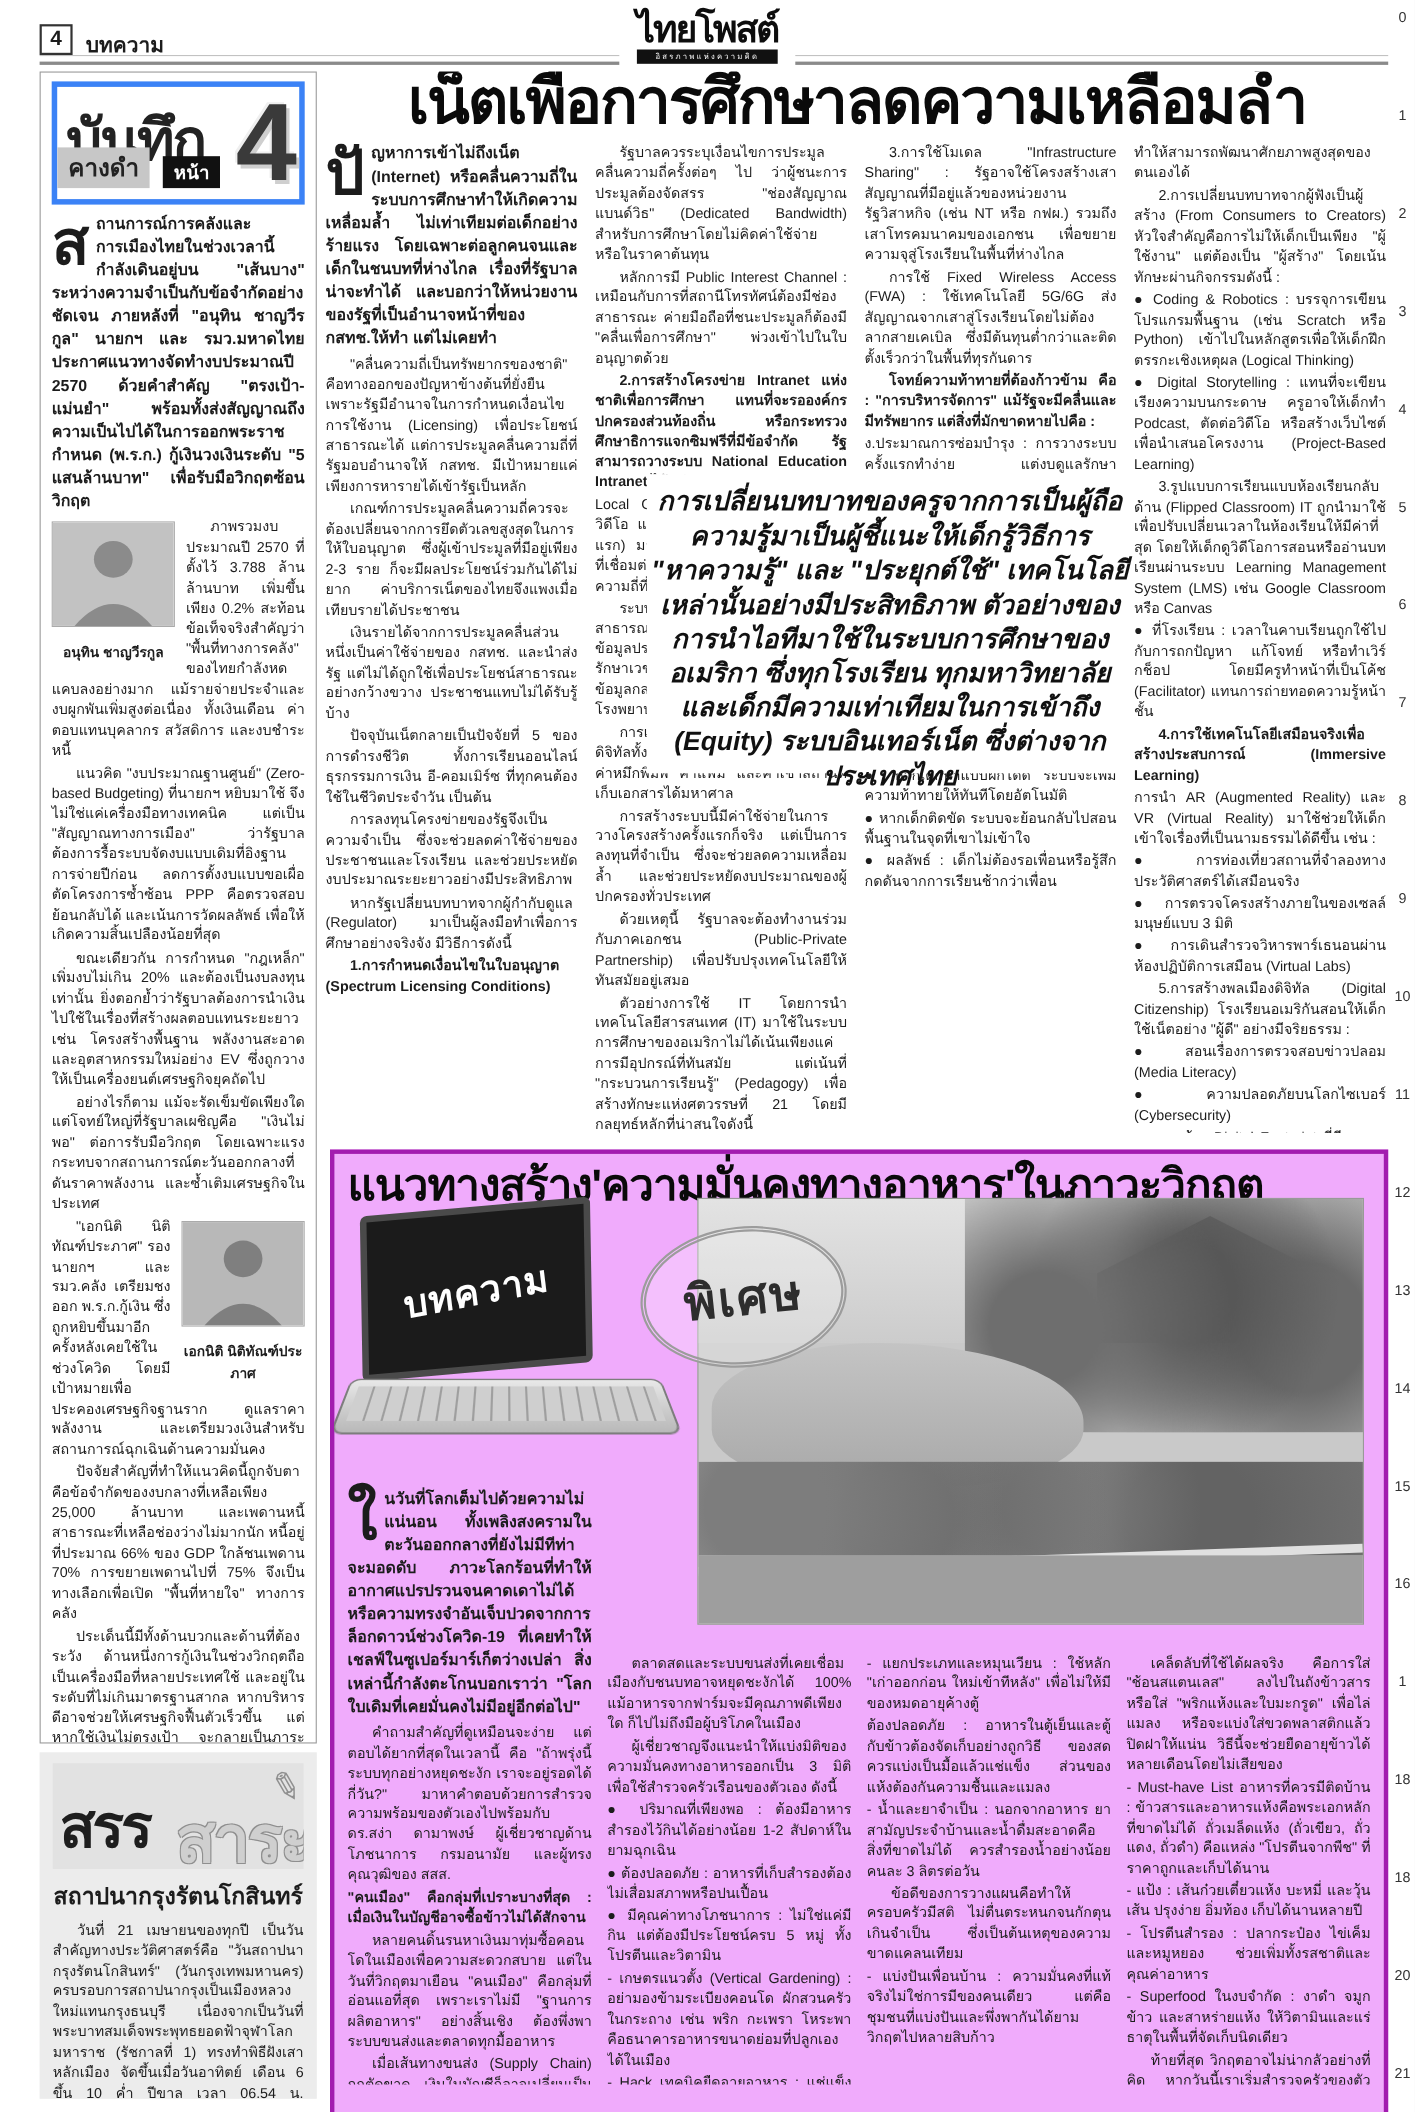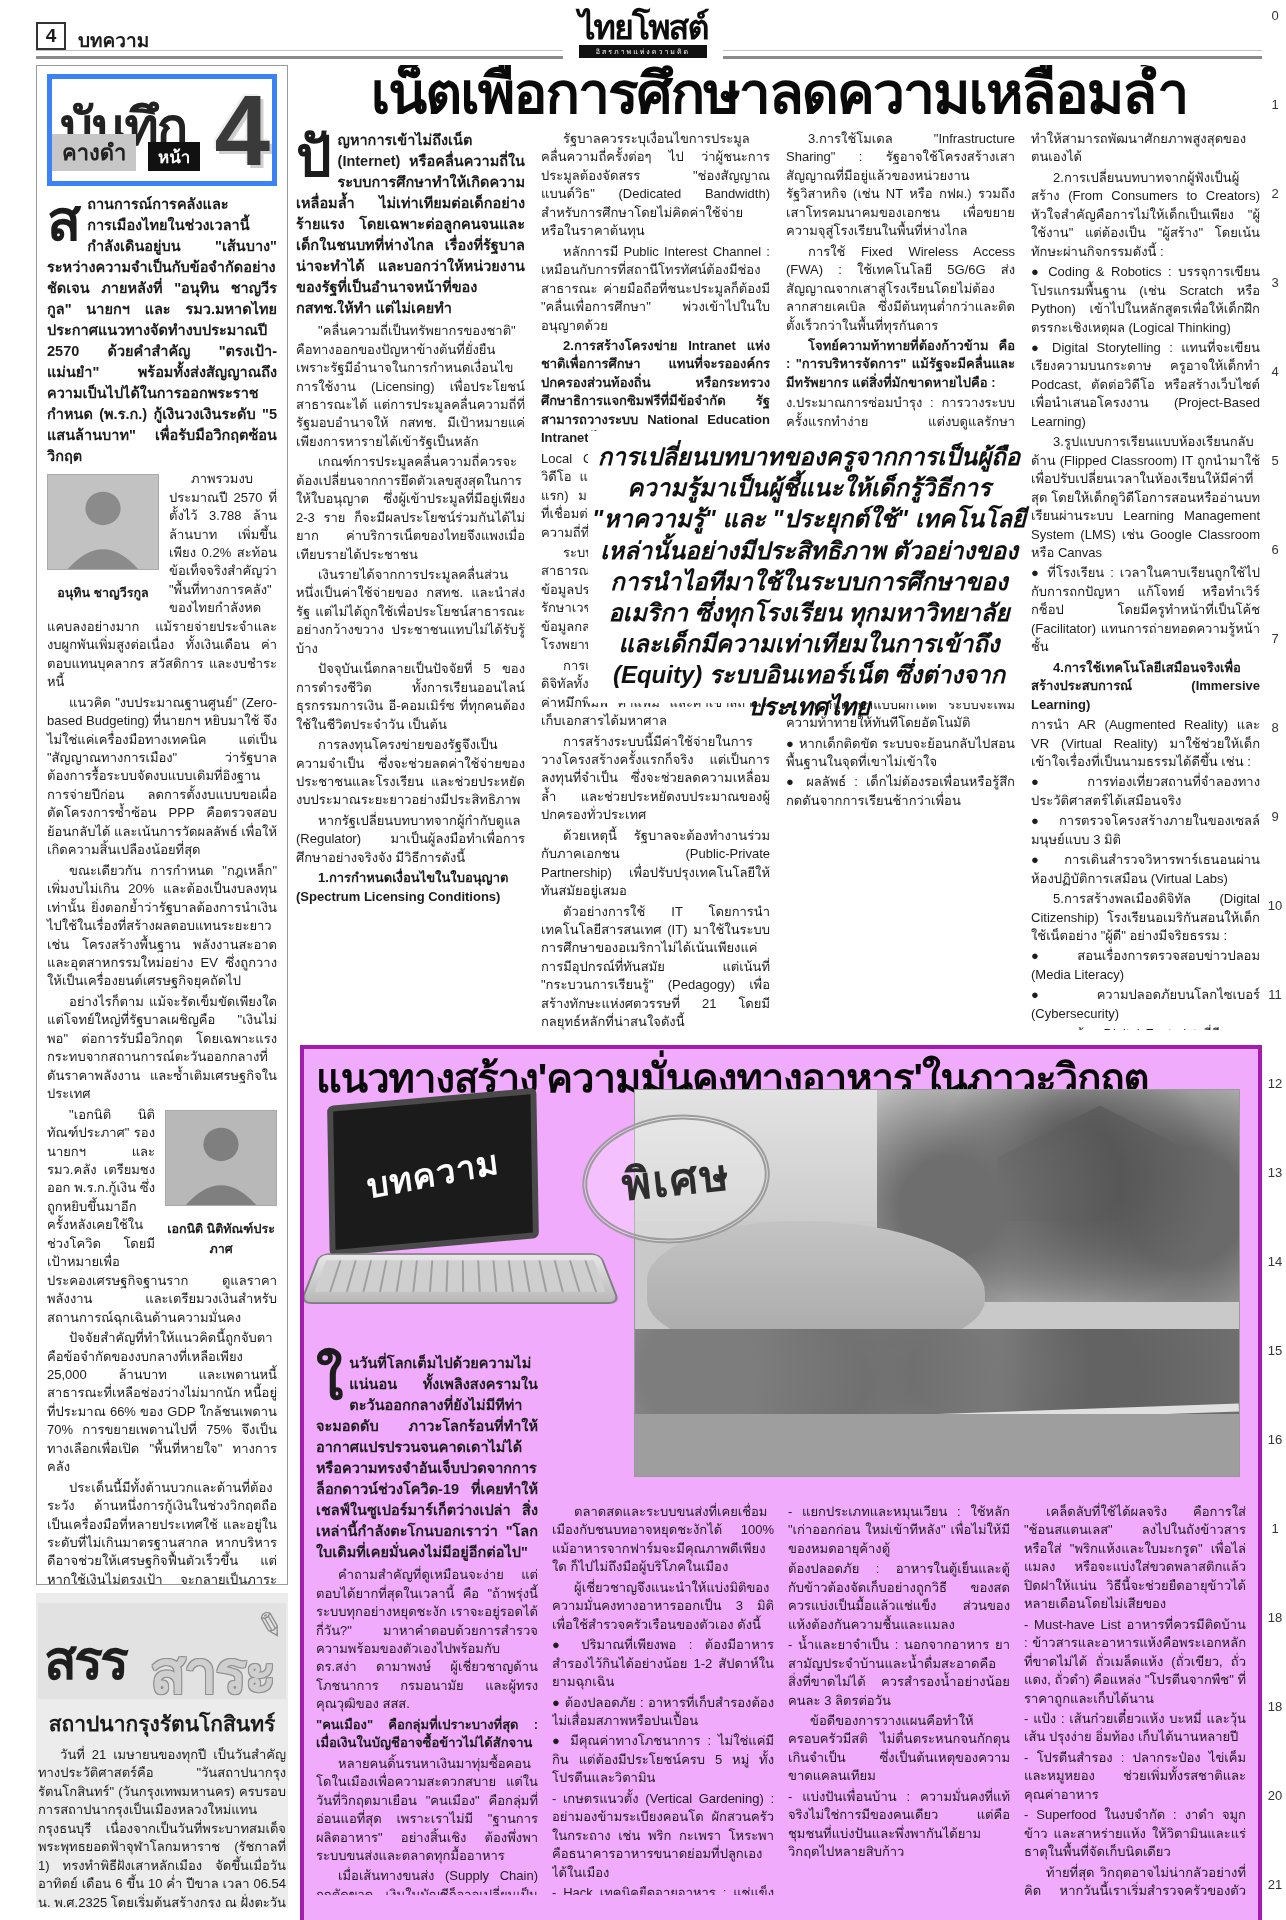--- a/index.html
+++ b/index.html
@@ -34,21 +34,21 @@
   .rail-logo { position:relative; border:5px solid #3b82f6; height:112px; margin-bottom:8px; background:#fff; overflow:hidden; }
   .rail-logo-title { position:absolute; left:8px; top:6px; font-size:52px; font-weight:900; letter-spacing:-2px; color:#222; }
   .rail-logo-sub { position:absolute; left:0; bottom:10px; background:#c7c7c7; color:#222; font-size:22px; font-weight:bold; padding:1px 10px; }
   .rail-logo-page { position:absolute; left:96px; bottom:10px; background:#111; color:#fff; font-size:17px; font-weight:bold; padding:1px 10px; }
   .rail-logo-num { position:absolute; right:2px; top:-6px; font-size:100px; font-weight:900; color:#3a3a3a;
                    text-shadow:3px 3px 0 #cfcfcf, -2px -2px 0 #efefef; }
   .rail-photo { width:112px; margin:4px 10px 4px 0; float:left; }
   .rail-photo.right { float:right; margin:4px 0 4px 10px; }
   .rail-photo svg { display:block; width:100%; height:96px; border:1px solid #aaa; }
   .rail-caption { font-size:12.5px; font-weight:bold; text-align:center; padding-top:13px; }
-  .sansara { position:absolute; left:36px; top:1593px; width:252px; height:315px; background:#ececec; padding:10px 2px; overflow:hidden; }
+  .sansara { position:absolute; left:36px; top:1593px; width:252px; height:315px; background:#ececec; padding:10px 12px; overflow:hidden; }
   .sansara-logo { position:relative; background:#e2e2e2; height:96px; margin-bottom:8px; overflow:hidden; }
   .sansara-word1 { position:absolute; left:6px; top:14px; font-size:54px; font-weight:900; color:#1e1e1e; letter-spacing:-3px; }
   .sansara-word2 { position:absolute; left:112px; top:22px; font-size:59px; font-weight:900; color:#cfcfcf;
                    text-shadow:1px 1px 0 #8f8f8f,-1px -1px 0 #8f8f8f,1px -1px 0 #8f8f8f,-1px 1px 0 #8f8f8f; letter-spacing:-2px; }
   .sansara-pen { position:absolute; right:2px; top:2px; font-size:34px; color:#8f8f8f; transform:rotate(15deg); }
   .sansara-head { font-size:21px; font-weight:bold; text-align:center; margin:2px 0 6px; }
 
   
   .article1 { position:absolute; left:296px; top:65px; width:966px; height:978px; overflow:hidden; }
   .a1-headline { font-size:57px; font-weight:900; letter-spacing:-2px; text-align:center; line-height:1.0; color:#0a0a0a; }

